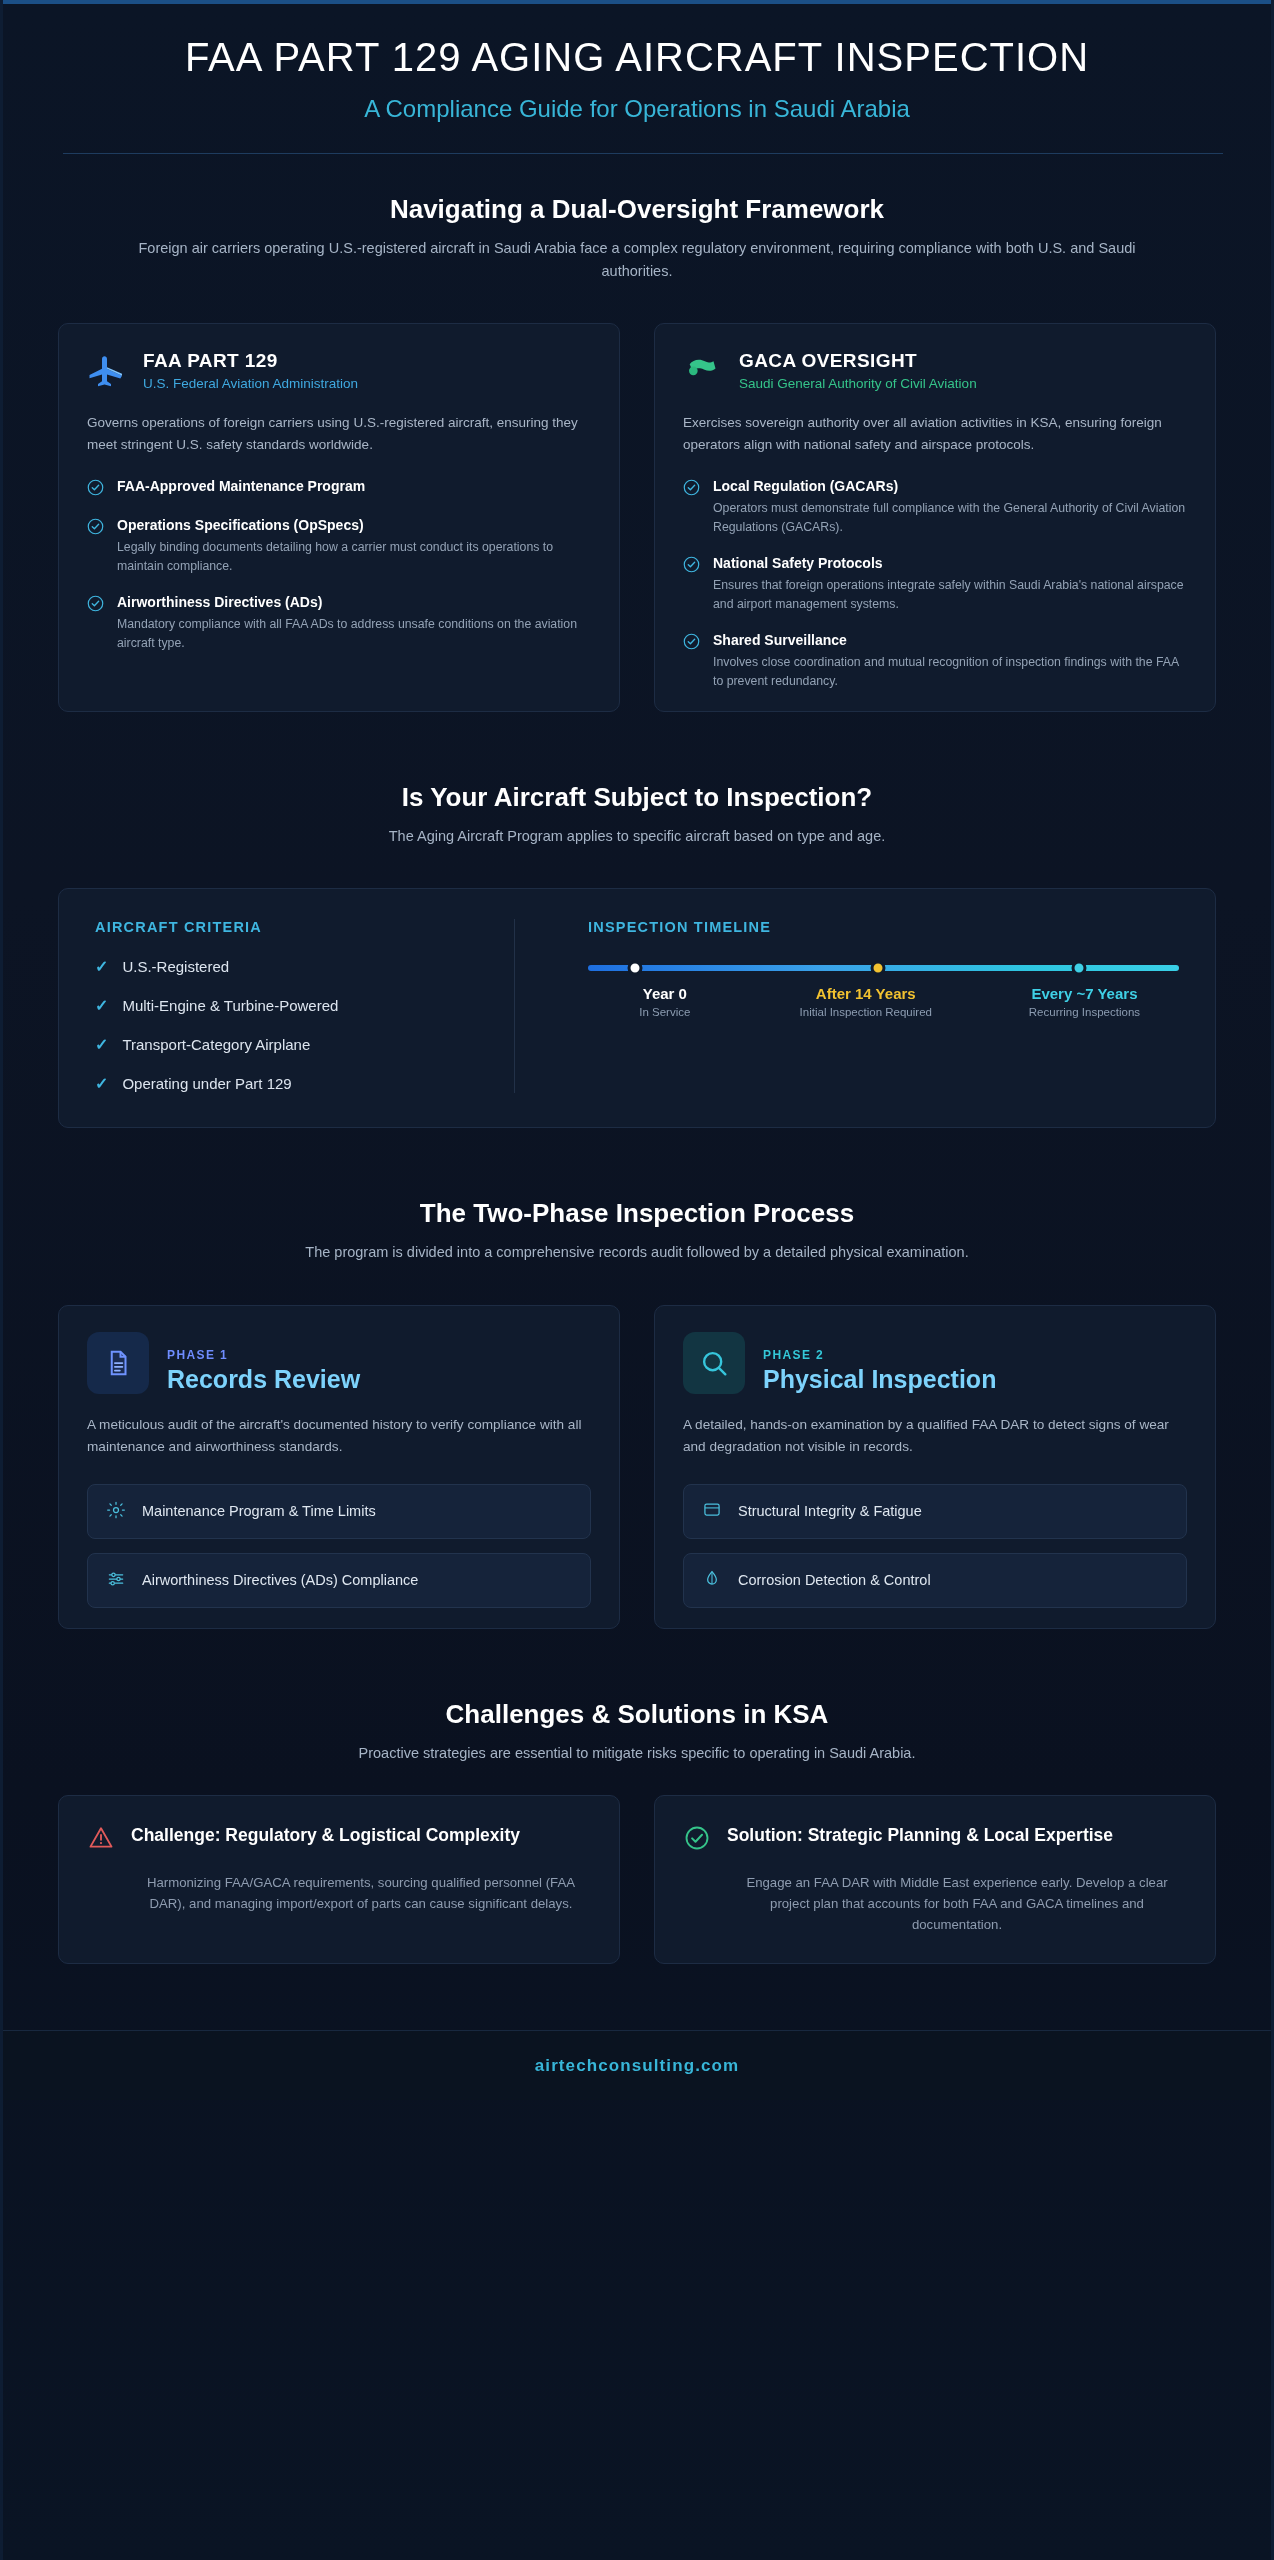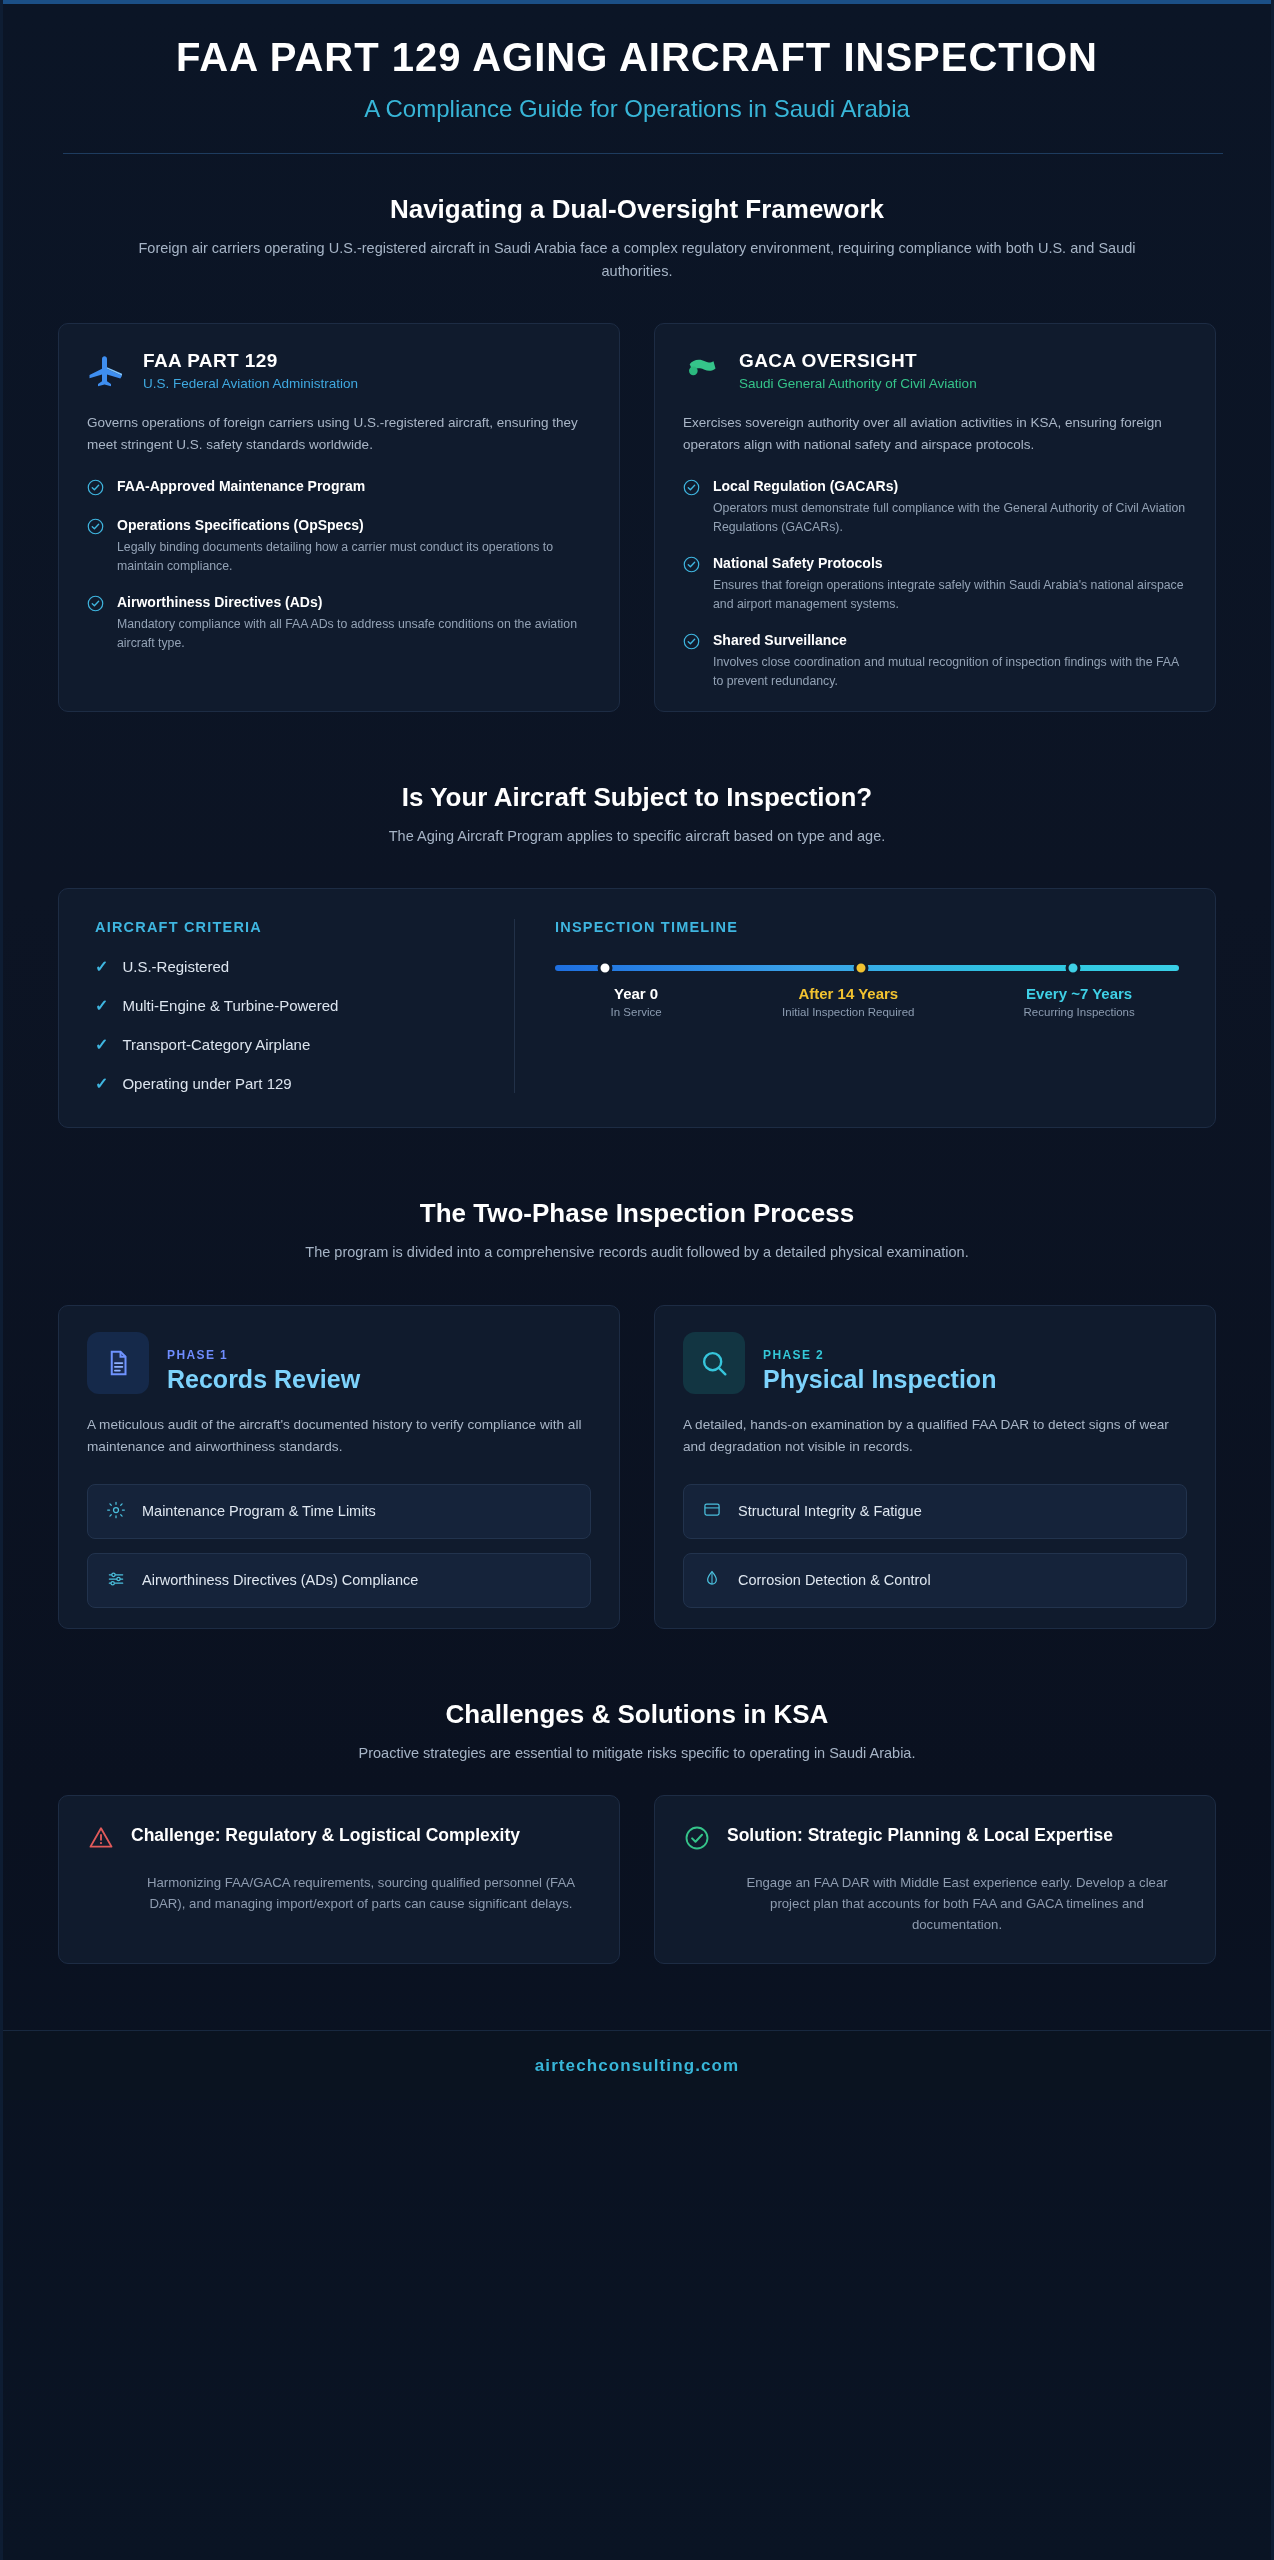--- a/index.html
+++ b/index.html
@@ -19,21 +19,21 @@
     overflow: hidden;
   }
   .topline { height: 4px; background: #1b4f86; width: 100%; }
 
   
   .hero { padding: 30px 60px 0 60px; text-align: center; }
   .hero h1 {
     font-size: 40px;
     letter-spacing: 1px;
     color: #ffffff;
-    font-weight: bold;
+    font-weight: normal;
     line-height: 1.17;
     text-transform: uppercase;
   }
   .hero .sub {
     margin-top: 14px;
     font-size: 24px;
     color: #38b6d8;
     font-weight: normal;
   }
   .hero .rule {
@@ -111,21 +111,21 @@
   }
 
   
   .panel {
     margin: 0 55px;
     background: #101b2d;
     border: 1px solid #1d2c44;
     border-radius: 10px;
     padding: 30px 36px 34px 36px;
     display: flex;
-    gap: 24px;
+    gap: 57px;
   }
   .panel-left { width: 420px; padding-right: 20px; border-right: 1px solid #223148; }
   .panel-right { flex: 1; padding-left: 16px; }
   .kicker {
     color: #3fb6e0;
     font-size: 14.5px;
     font-weight: bold;
     letter-spacing: 1.2px;
     text-transform: uppercase;
   }

